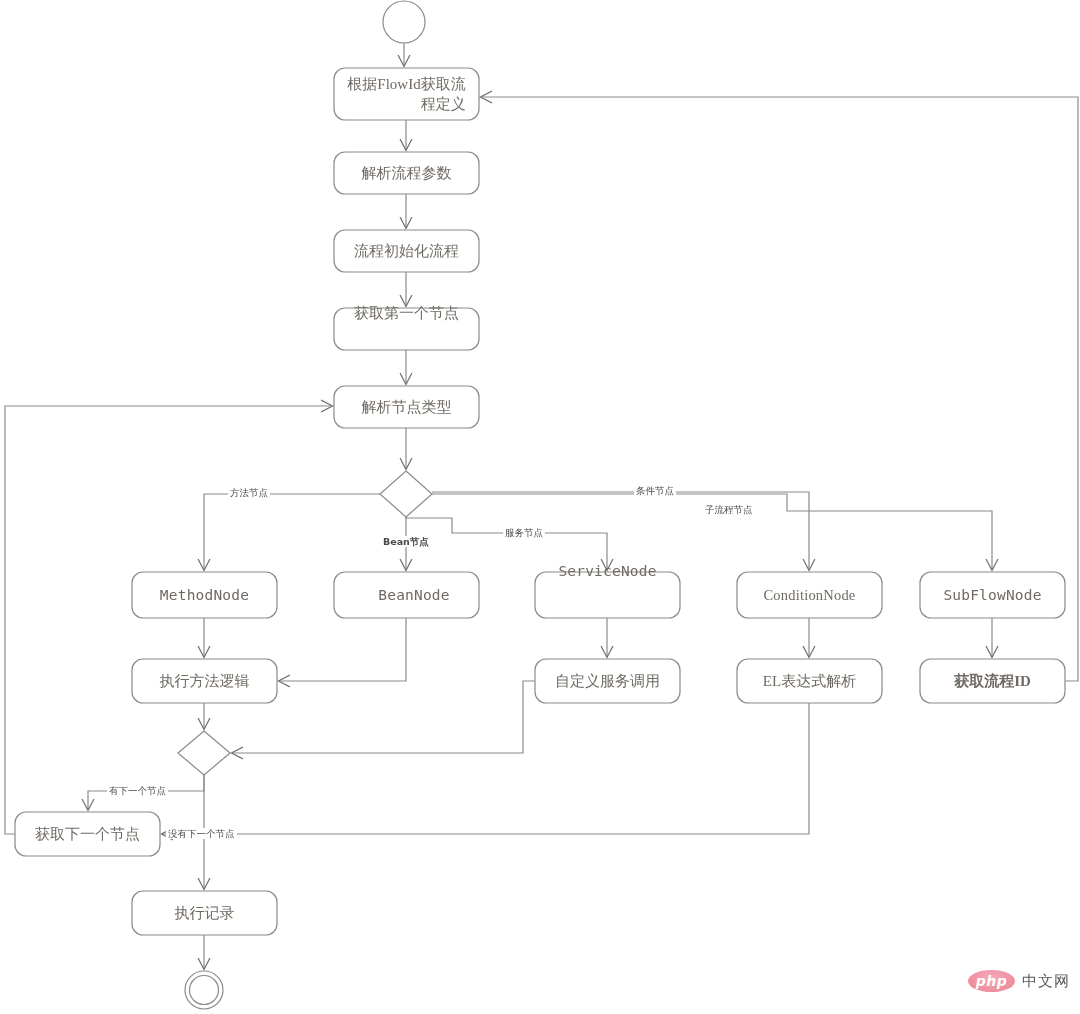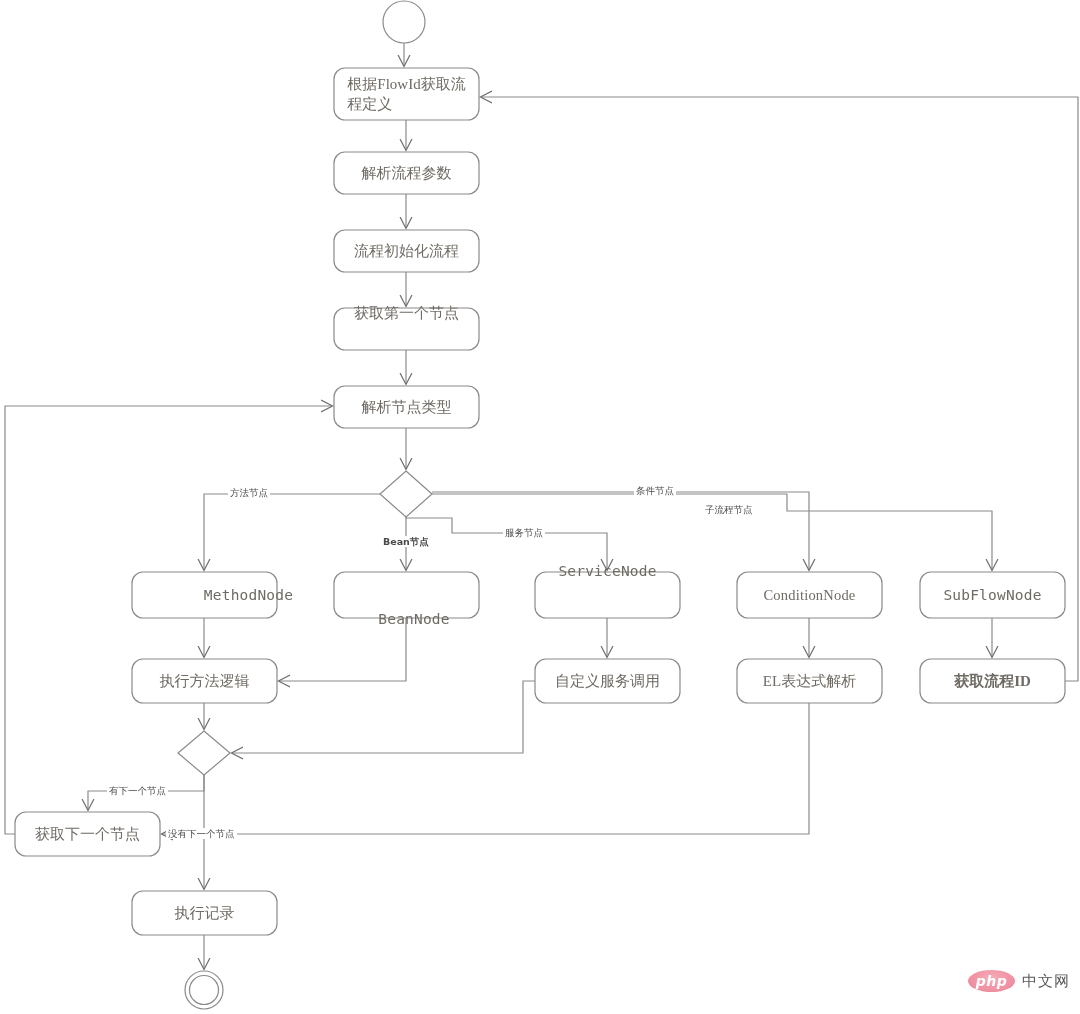--- a/index.html
+++ b/index.html
@@ -4,21 +4,21 @@
 <style>
   html,body{margin:0;padding:0;background:#ffffff;}
   body{
     font-family:"Liberation Serif","DejaVu Serif",serif;
     width:1080px;height:1014px;position:relative;overflow:hidden;
   }
   #canvas{position:absolute;left:0;top:0;width:1080px;height:1014px;}
   .node-label{
     position:absolute;
     display:flex;align-items:center;justify-content:center;
-    text-align:left;
+    text-align:right;
     color:#6f6a63;
     font-size:15px;
     line-height:20px;
     pointer-events:none;
     white-space:pre-line;
   }
   .node-label.mono{
     font-family:"DejaVu Sans Mono","Liberation Mono",monospace;
     font-size:14.5px;
     letter-spacing:.2px;
@@ -136,22 +136,22 @@
   </g>
 </svg>
 
 <div class="node-label" style="left:334px;top:68px;width:145px;height:52px;">根据FlowId获取流
 程定义</div>
 <div class="node-label" style="left:334px;top:152px;width:145px;height:42px;">解析流程参数</div>
 <div class="node-label" style="left:334px;top:230px;width:145px;height:42px;">流程初始化流程</div>
 <div class="node-label" style="left:334px;top:292px;width:145px;height:42px;">获取第一个节点</div>
 <div class="node-label" style="left:334px;top:386px;width:145px;height:42px;">解析节点类型</div>
 
-<div class="node-label mono" style="left:132px;top:572px;width:145px;height:46px;padding-left:44px;">MethodNode</div>
-<div class="node-label mono" style="left:334px;top:572px;width:160px;height:46px;margin-top:24px;">BeanNode</div>
+<div class="node-label mono" style="left:132px;top:572px;width:145px;height:46px;">MethodNode</div>
+<div class="node-label mono" style="left:334px;top:572px;width:160px;height:46px;">BeanNode</div>
 <div class="node-label mono" style="left:535px;top:548px;width:145px;height:46px;">ServiceNode</div>
 <div class="node-label mono" style="left:737px;top:572px;width:145px;height:46px;font-family:Liberation Serif, serif;">ConditionNode</div>
 <div class="node-label mono" style="left:920px;top:572px;width:145px;height:46px;">SubFlowNode</div>
 
 <div class="node-label" style="left:132px;top:659px;width:145px;height:44px;">执行方法逻辑</div>
 <div class="node-label" style="left:535px;top:659px;width:145px;height:44px;">自定义服务调用</div>
 <div class="node-label" style="left:737px;top:659px;width:145px;height:44px;">EL表达式解析</div>
 <div class="node-label" style="left:920px;top:659px;width:145px;height:44px;font-weight:bold;">获取流程ID</div>
 
 <div class="node-label" style="left:15px;top:812px;width:145px;height:44px;">获取下一个节点</div>

